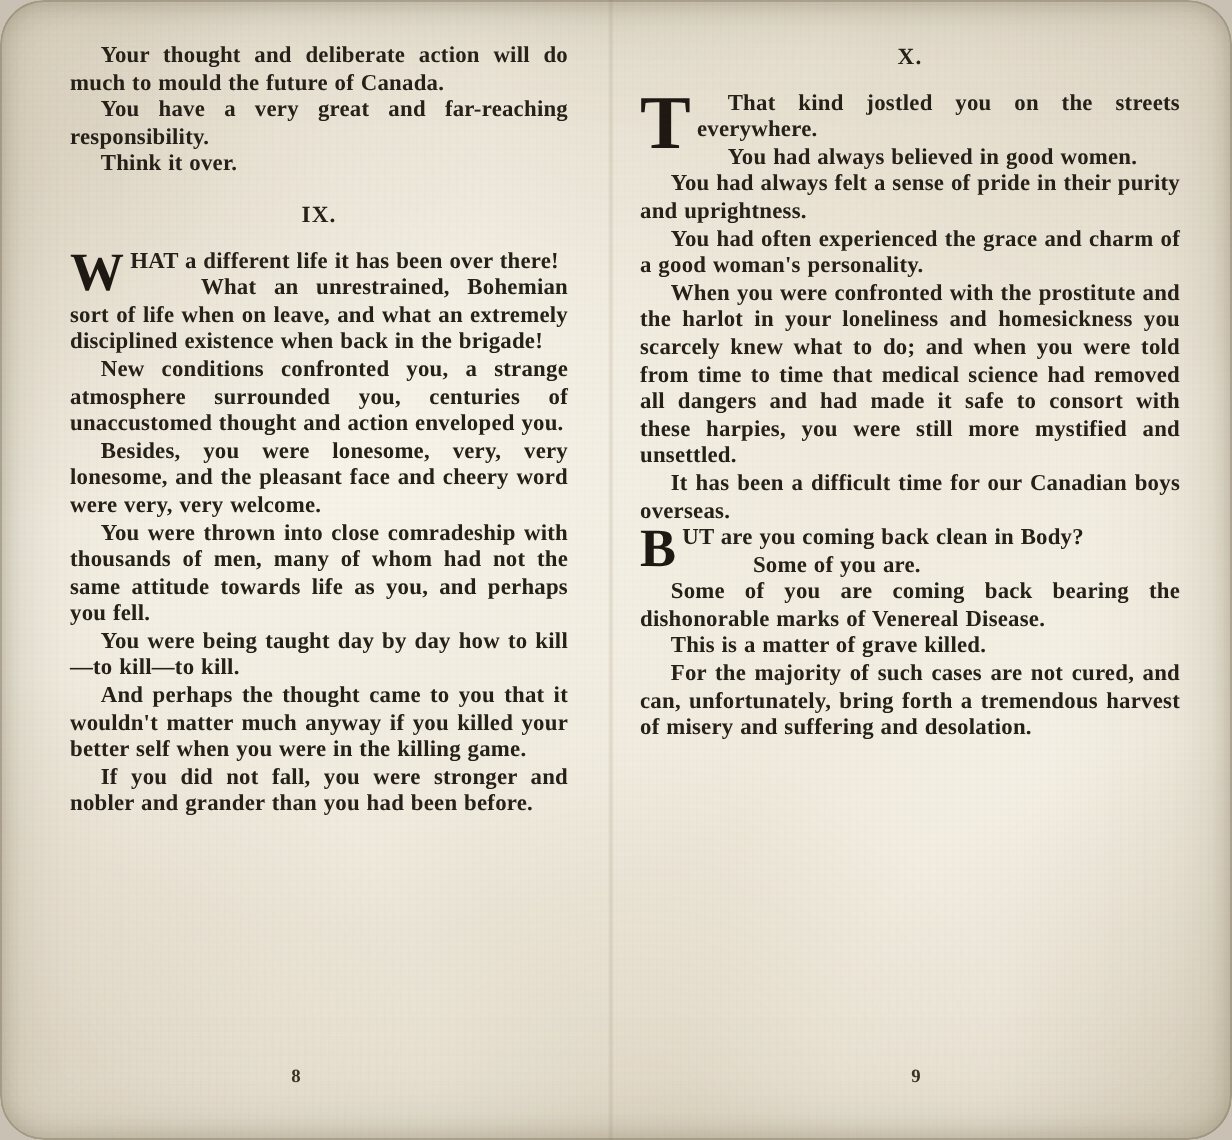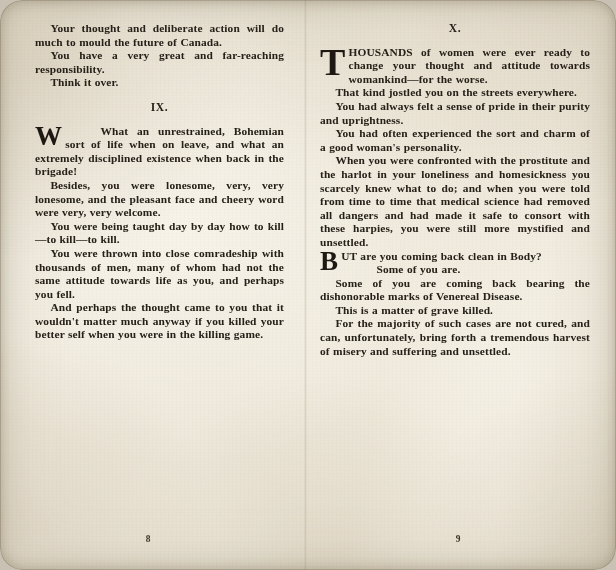--- a/index.html
+++ b/index.html
@@ -124,57 +124,61 @@
     <div class="col">
 
       <p>Your thought and deliberate action will do much to mould the future of Canada.</p>
       <p>You have a very great and far-reaching responsibility.</p>
       <p>Think it over.</p>
 
       <p class="section-num">IX.</p>
 
       <p class="noindent dropcap">
         <span class="cap">W</span>
+        <span class="tail">HAT a different life it has been over there!</span>
       </p>
 
       <p class="deepindent">What an unrestrained, Bohemian sort of life when on leave, and what an extremely disciplined existence when back in the brigade!</p>
+      <p>New conditions confronted you, a strange atmosphere surrounded you, centuries of unaccustomed thought and action enveloped you.</p>
       <p>Besides, you were lonesome, very, very lonesome, and the pleasant face and cheery word were very, very welcome.</p>
+      <p>You were thrown into close comradeship with thousands of men, many of whom had not the same attitude towards life as you, and perhaps you fell.</p>
       <p>You were being taught day by day how to kill—to kill—to kill.</p>
-      <p>You were thrown into close comradeship with thousands of men, many of whom had not the same attitude towards life as you, and perhaps you fell.</p>
       <p>And perhaps the thought came to you that it wouldn't matter much anyway if you killed your better self when you were in the killing game.</p>
+      <p>If you did not fall, you were stronger and nobler and grander than you had been before.</p>
 
     </div>
     <div class="folio">8</div>
   </div>
 
   <div class="page right">
     <div class="col">
 
       <p class="section-num" style="margin-top:0;">X.</p>
 
       <p class="noindent dropcap three">
         <span class="cap">T</span>
-        <span class="tail">HOUSANDS of women were ever ready to change your thought and attitude towards womankind—for the worse.</span>
       </p>
 
       <p>That kind jostled you on the streets everywhere.</p>
+      <p>You had always believed in good women.</p>
       <p>You had always felt a sense of pride in their purity and uprightness.</p>
-      <p>You had often experienced the sort and charm of a good woman's personality.</p>
+      <p>You had often experienced the grace and charm of a good woman's personality.</p>
       <p>When you were confronted with the prostitute and the harlot in your loneliness and homesickness you scarcely knew what to do; and when you were told from time to time that medical science had removed all dangers and had made it safe to consort with these harpies, you were still more mystified and unsettled.</p>
+      <p>It has been a difficult time for our Canadian boys overseas.</p>
 
 
       <p class="noindent dropcap">
         <span class="cap">B</span>
         <span class="tail">UT are you coming back clean in Body?</span>
       </p>
 
       <p class="deepindent">Some of you are.</p>
       <p>Some of you are coming back bearing the dishonorable marks of Venereal Disease.</p>
       <p>This is a matter of grave killed.</p>
-      <p>For the majority of such cases are not cured, and can, unfortunately, bring forth a tremendous harvest of misery and suffering and unsettled.</p>
+      <p>For the majority of such cases are not cured, and can, unfortunately, bring forth a tremendous harvest of misery and suffering and desolation.</p>
 
     </div>
     <div class="folio">9</div>
   </div>
 
   <div class="grain"></div>
   <div class="corner-shade"></div>
 </div>
 
 </body></html>

